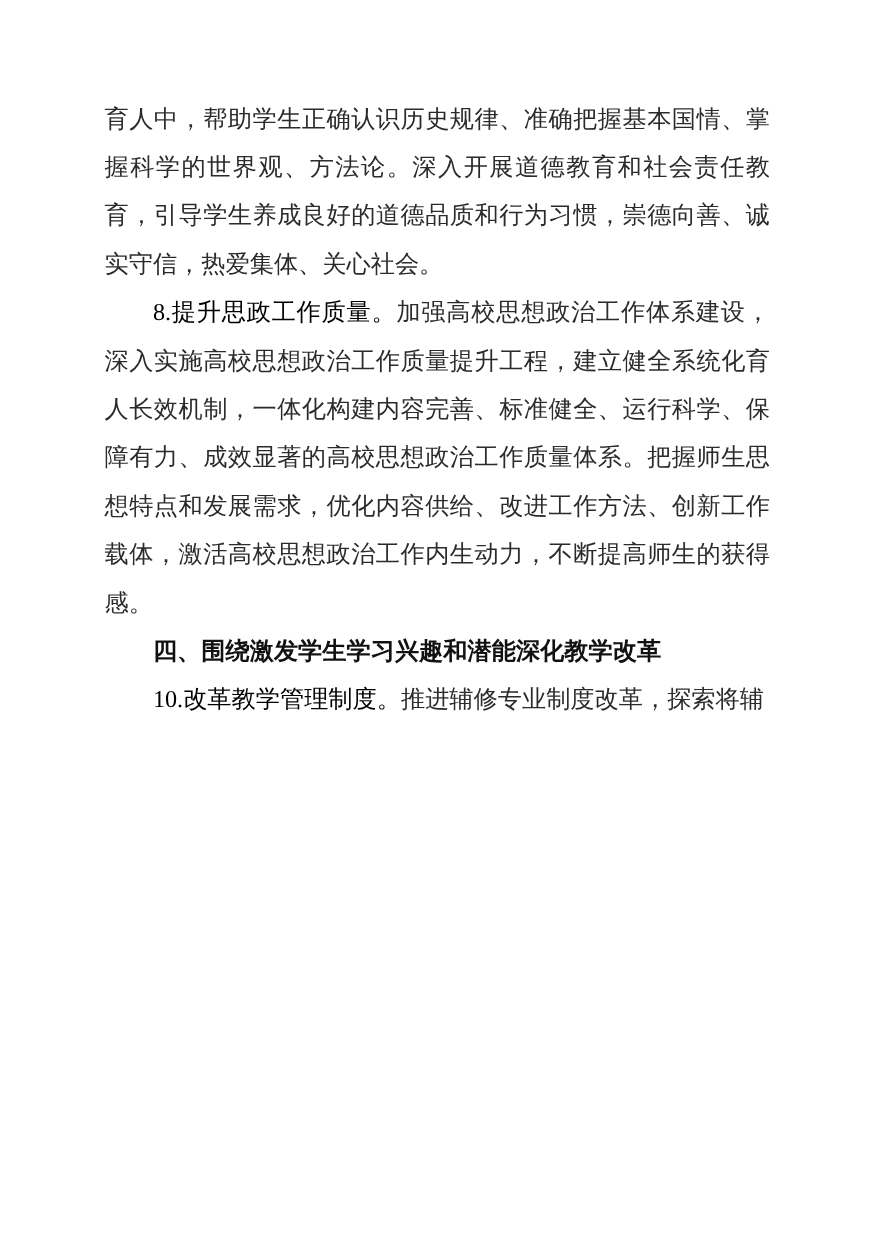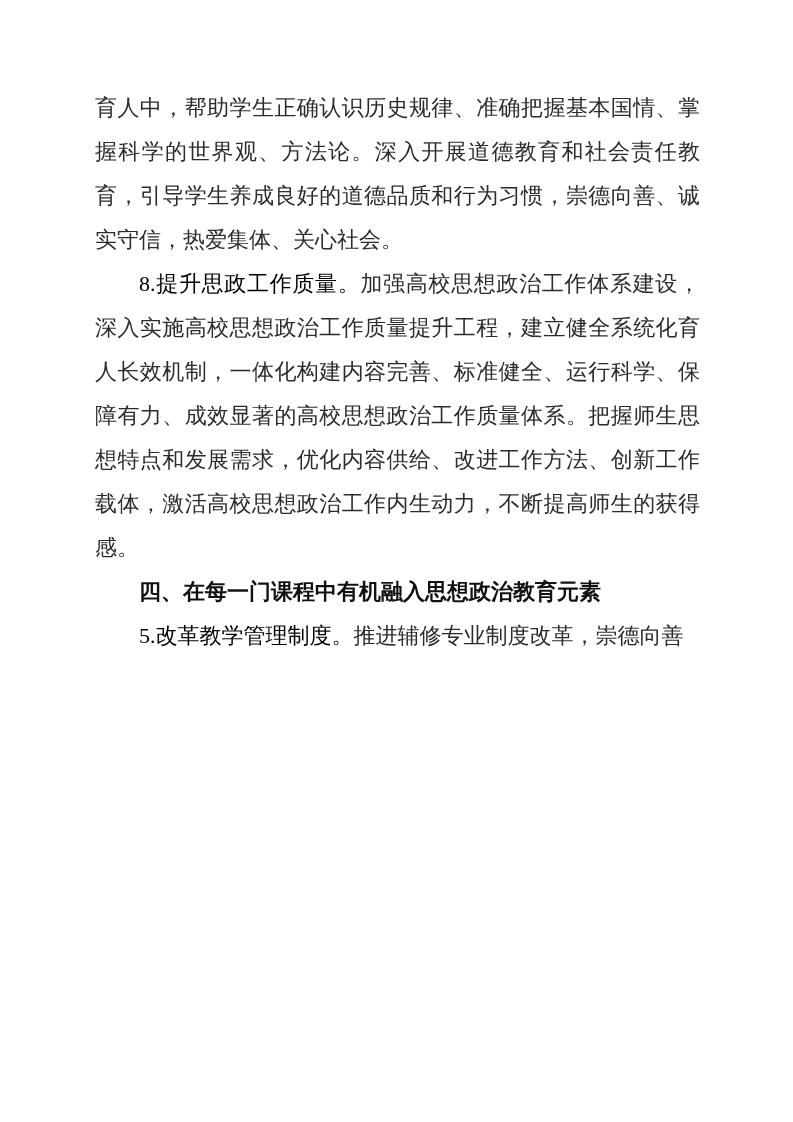--- a/index.html
+++ b/index.html
@@ -51,18 +51,18 @@
 <body>
 
 <div class="page">
   <div class="content">
 
     <p class="para"><span>育人中，帮助学生正确认识历史规律、准确把握基本国情、掌握科学的世界观、方法论。深入开展道德教育和社会责任教育，引导学生养成良好的道德品质和行为习惯，崇德向善、诚实守信，热爱集体、关心社会。</span></p>
 
     <p class="para indent"><span class="lead">8.提升思政工作质量。</span><span>加强高校思想政治工作体系建设，深入实施高校思想政治工作质量提升工程，建立健全系统化育人长效机制，一体化构建内容完善、标准健全、运行科学、保障有力、成效显著的高校思想政治工作质量体系。把握师生思想特点和发展需求，优化内容供给、改进工作方法、创新工作载体，激活高校思想政治工作内生动力，不断提高师生的获得感。</span></p>
 
 
-    <h2 class="heading indent">四、在每一门课程中有机融入思想政治教育元素</h2>
+    <h2 class="heading indent">四、围绕激发学生学习兴趣和潜能深化教学改革</h2>
 
-    <p class="para indent"><span class="lead">5.改革教学管理制度。</span><span>推进辅修专业制度改革，崇德向善</span></p>
+    <p class="para indent"><span class="lead">10.改革教学管理制度。</span><span>推进辅修专业制度改革，探索将辅</span></p>
 
   </div>
 </div>
 
 </body></html>

